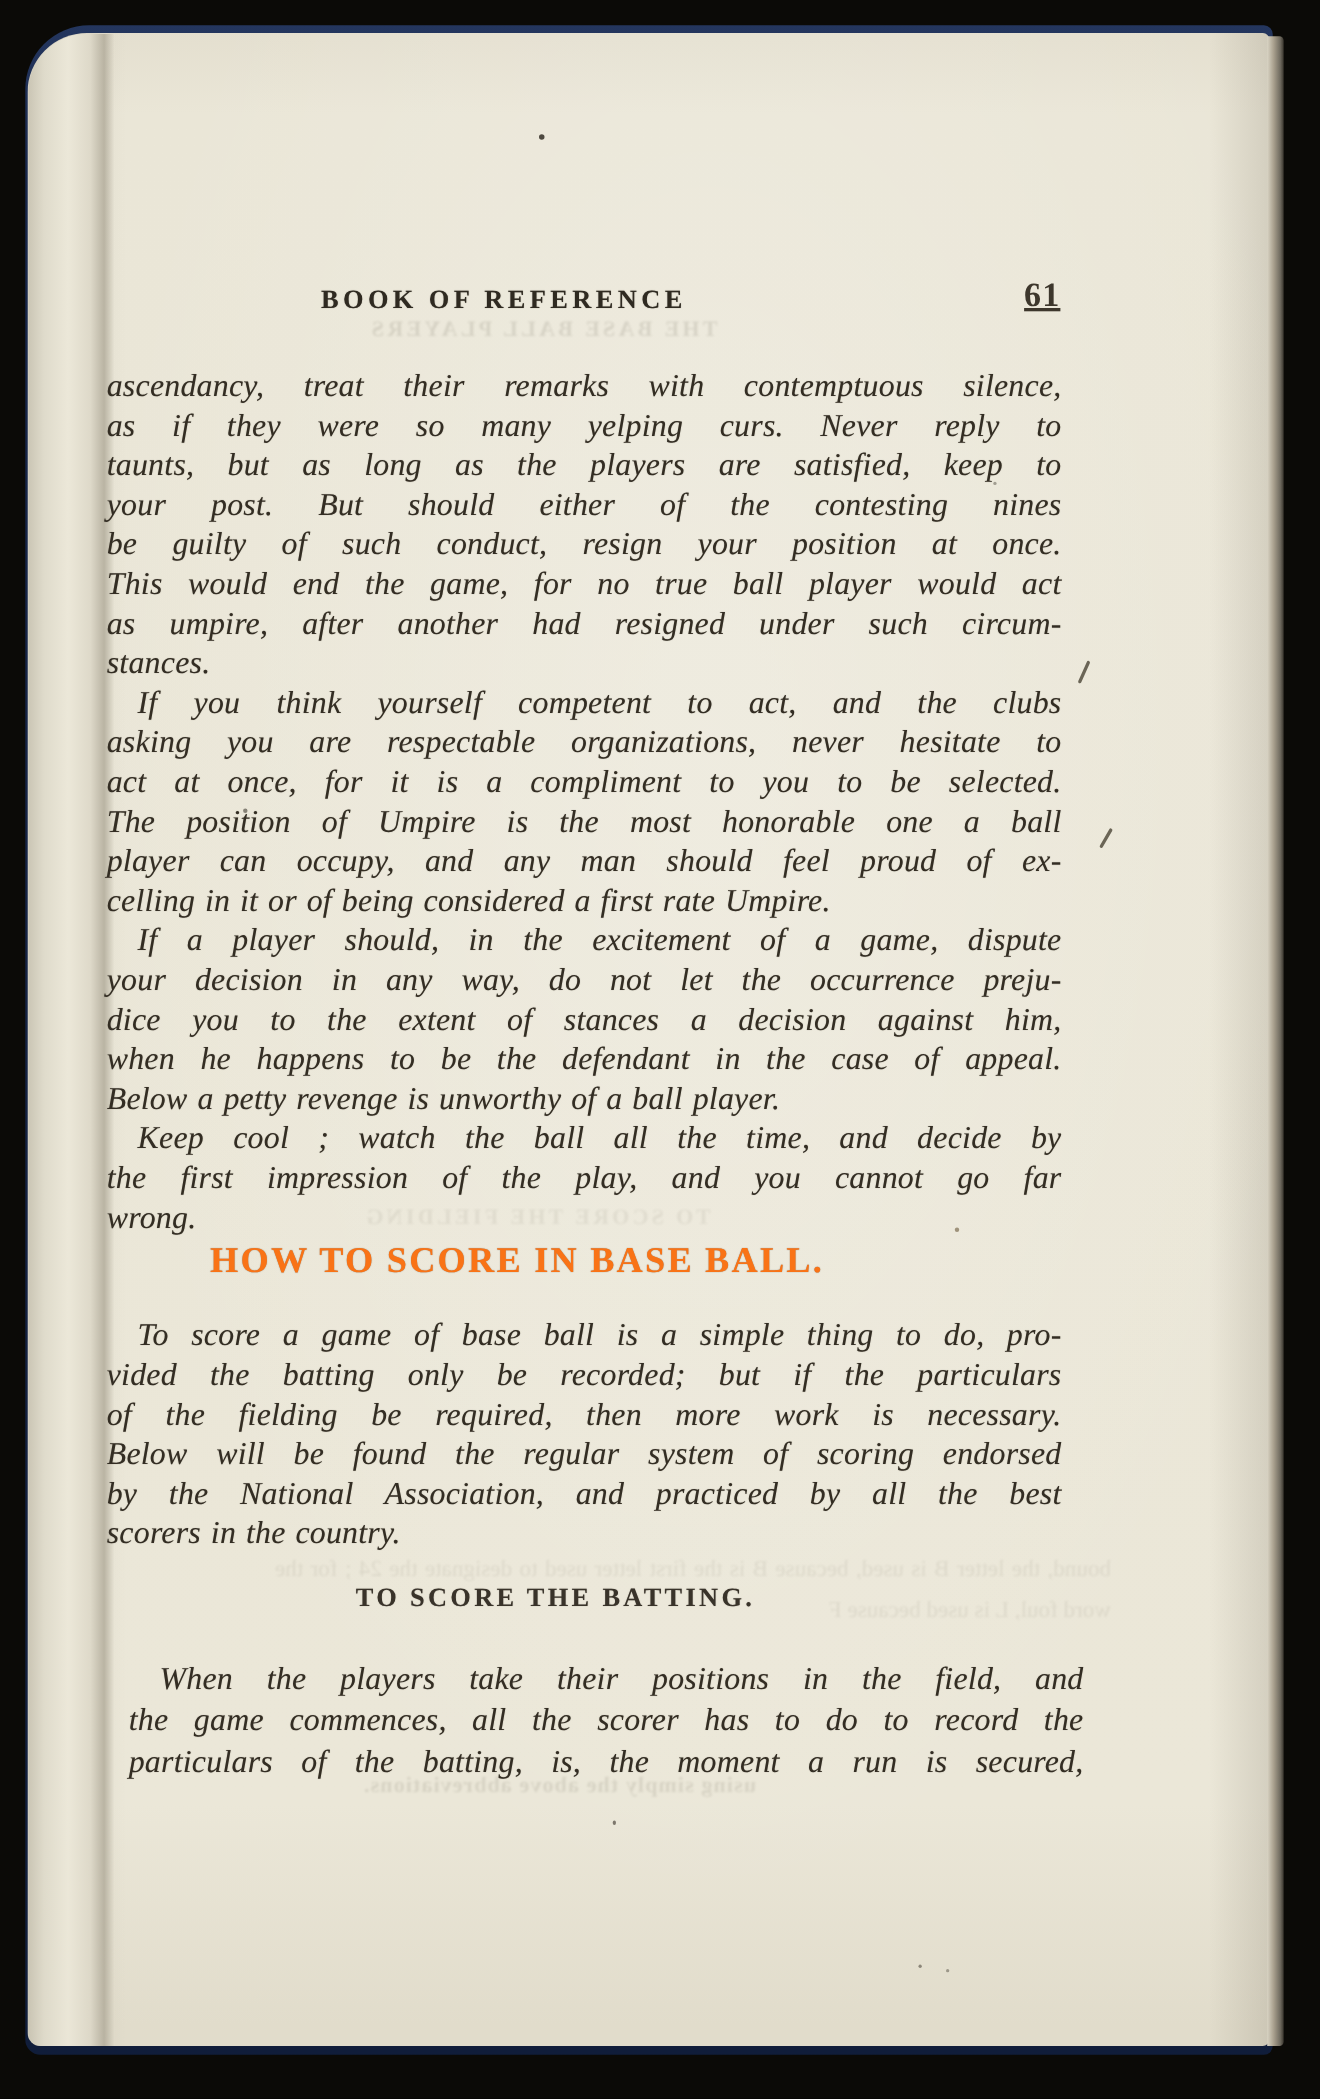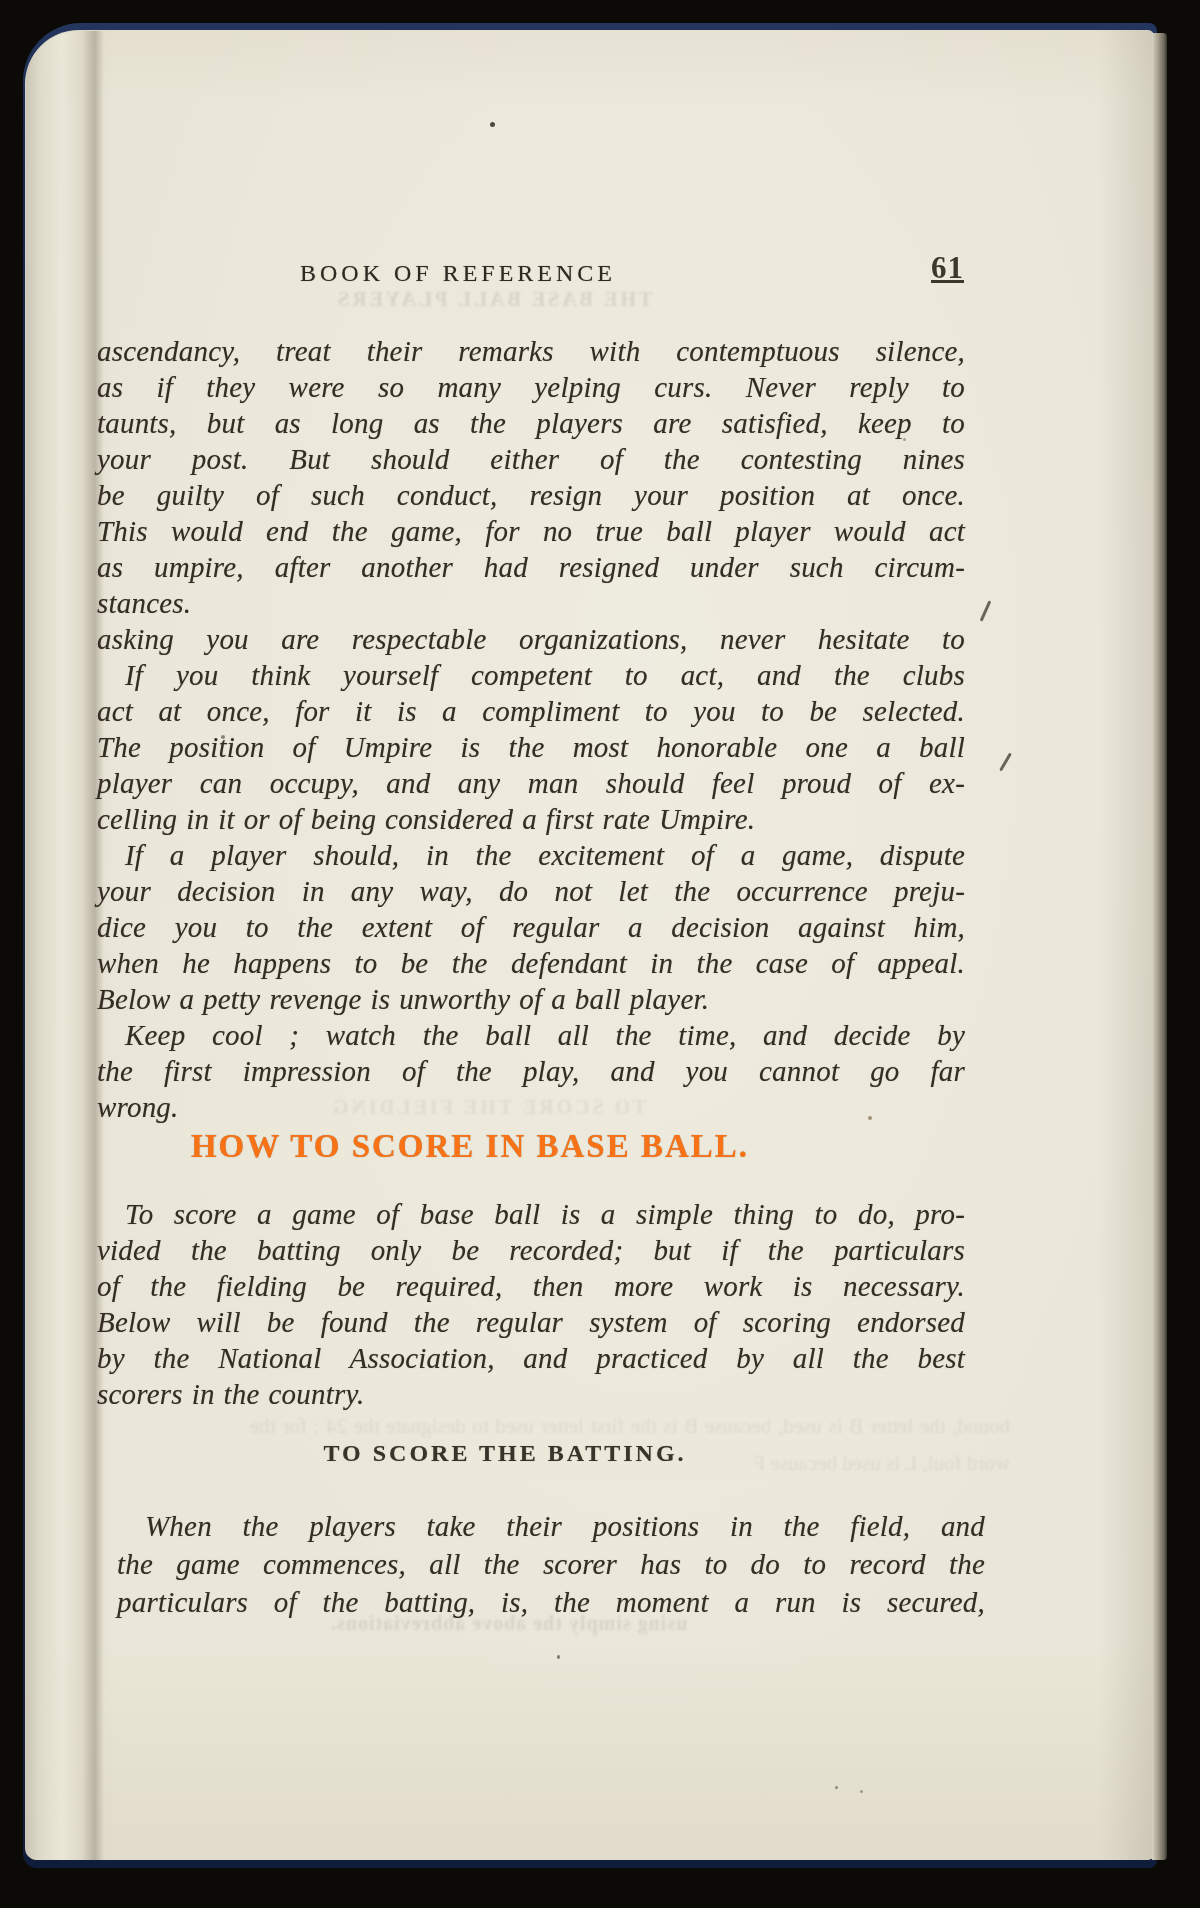--- a/index.html
+++ b/index.html
@@ -30,21 +30,21 @@
     border-radius:52px 0 0 12px; opacity:.85;
   }
   
   .fore-edge{
     position:absolute; left:1152px; top:33px; width:15px; height:1827px;
     background:linear-gradient(90deg,#d8d3c3 0%,#a89f8d 40%,#6e695e 80%,#3a362e 100%);
     border-radius:0 4px 4px 0;
   }
   .header-title{
     position:absolute; left:458px; top:260px; transform:translateX(-50%);
-    font-size:24px; font-weight:normal; letter-spacing:4px; color:#2f2a21;
+    font-size:24px; font-weight:bold; letter-spacing:4px; color:#2f2a21;
     white-space:nowrap; text-shadow:0 0 1px rgba(47,42,33,.45);
   }
   .page-number{
     position:absolute; left:931px; top:250px;
     font-size:31px; font-weight:bold; color:#3d372c; letter-spacing:1px;text-decoration:underline;
   }
   .body-col{
     position:absolute; left:97px; width:868px; color:#332d23;
     font-size:29px; line-height:36px; letter-spacing:.2px; word-spacing:1.5px;
     text-shadow:0 0 1px rgba(51,45,35,.35);
@@ -113,31 +113,31 @@
         <div class="jline">ascendancy, treat their remarks with contemptuous silence,</div>
         <div class="jline">as if they were so many yelping curs.  Never reply to</div>
         <div class="jline">taunts, but as long as the players are satisfied, keep to</div>
         <div class="jline">your post.  But should either of the contesting nines</div>
         <div class="jline">be guilty of such conduct, resign your position at once.</div>
         <div class="jline">This would end the game, for no true ball player would act</div>
         <div class="jline">as umpire, after another had resigned under such circum-</div>
         <div class="jline last">stances.</div>
       </div>
     <div class="para">
+        <div class="jline ind">If you think yourself competent to act, and the clubs</div>
         <div class="jline">asking you are respectable organizations, never hesitate to</div>
-        <div class="jline ind">If you think yourself competent to act, and the clubs</div>
         <div class="jline">act at once, for it is a compliment to you to be selected.</div>
         <div class="jline">The position of Umpire is the most honorable one a ball</div>
         <div class="jline">player can occupy, and any man should feel proud of ex-</div>
         <div class="jline last">celling in it or of being considered a first rate Umpire.</div>
       </div>
     <div class="para">
         <div class="jline ind">If a player should, in the excitement of a game, dispute</div>
         <div class="jline">your decision in any way, do not let the occurrence preju-</div>
-        <div class="jline">dice you to the extent of regular a decision against him,</div>
+        <div class="jline">dice you to the extent of stances a decision against him,</div>
         <div class="jline">when he happens to be the defendant in the case of appeal.</div>
         <div class="jline last">Below a petty revenge is unworthy of a ball player.</div>
       </div>
     <div class="para">
         <div class="jline ind">Keep cool ; watch the ball all the time, and decide by</div>
         <div class="jline">the first impression of the play, and you cannot go far</div>
         <div class="jline last">wrong.</div>
       </div>
   </div>
 

